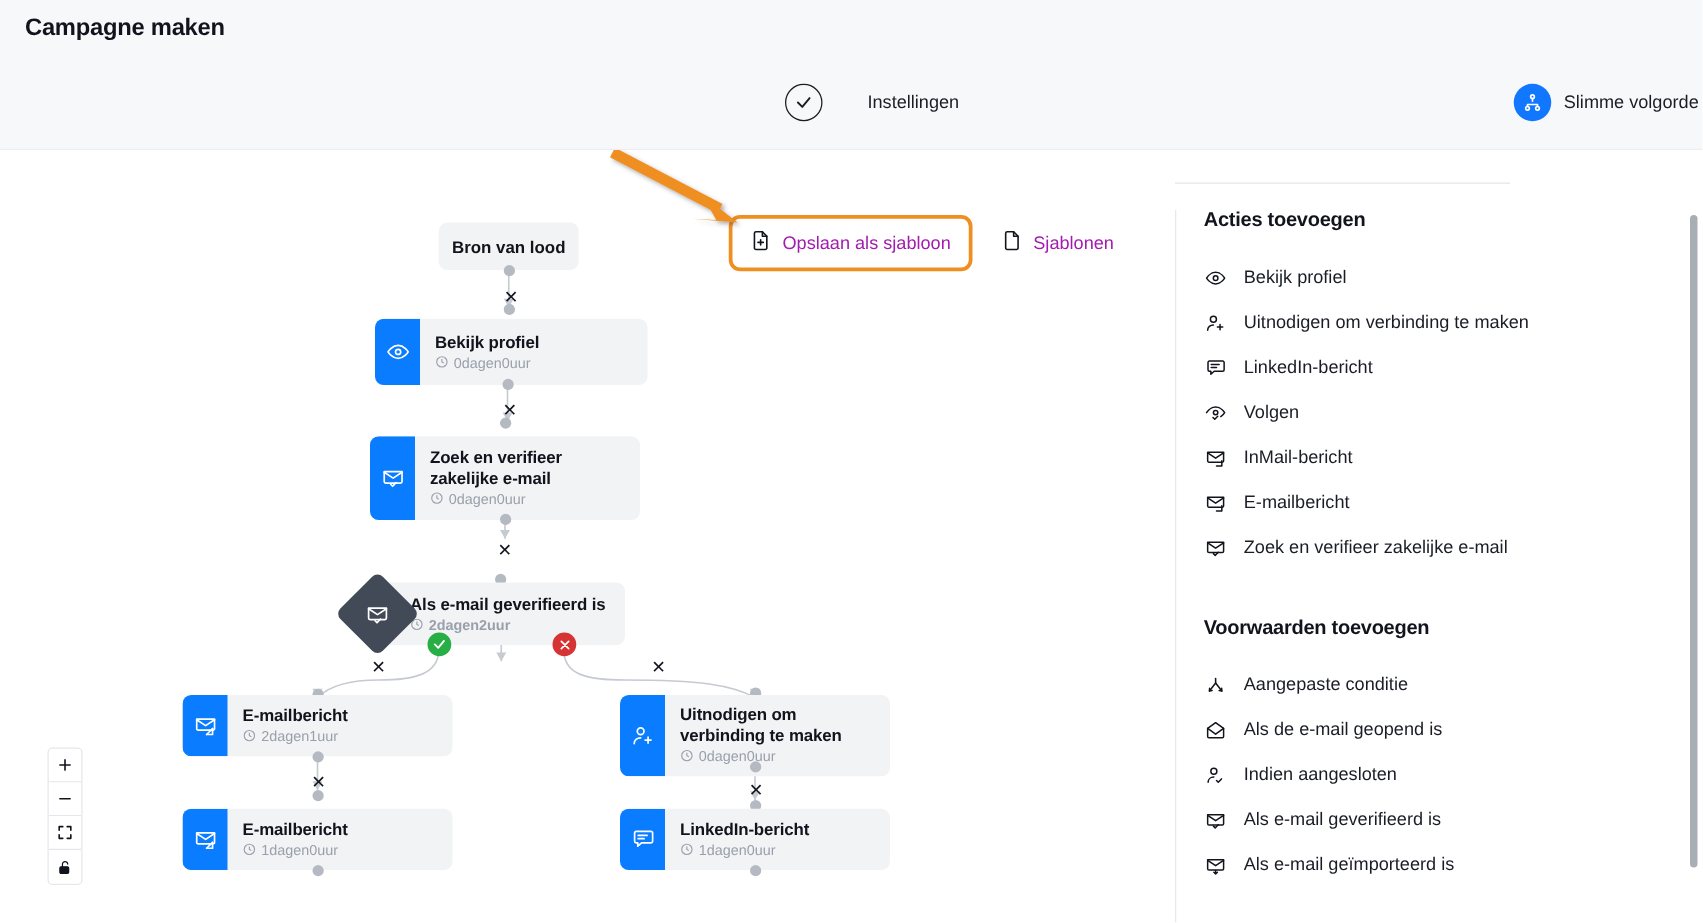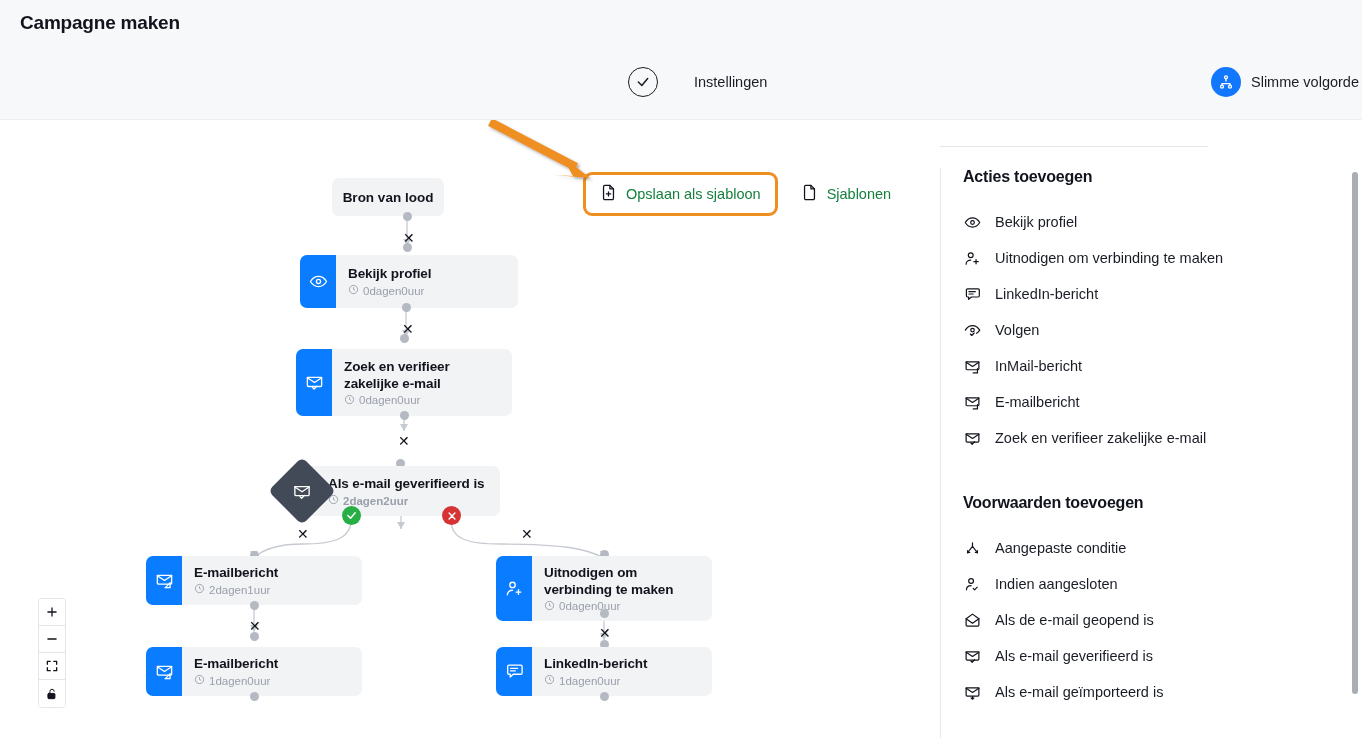--- a/index.html
+++ b/index.html
@@ -43,21 +43,21 @@
     position: absolute; left: 0; top: 120px; width: 940px; height: 618px;
     background: #ffffff; overflow: hidden;
   }
   .tpl-toolbar {
     position: absolute; left: 583px; top: 52px;
     display: flex; align-items: center; gap: 6px;
   }
   .tpl-btn {
     display: flex; align-items: center; gap: 9px;
     padding: 9px 14px; border-radius: 9px;
-    font-size: 14.5px; color: #15803d; cursor: pointer;
+    font-size: 14.5px; color: #a21caf; cursor: pointer;
     background: transparent; border: 3px solid transparent;
     white-space: nowrap;
   }
   .tpl-btn.highlighted { border-color: #ef8f20; }
   .tpl-btn svg { flex: 0 0 auto; }
 
   .arrow-anno { position: absolute; left: 480px; top: 0px; pointer-events: none; }
 
   
   .node {
@@ -226,21 +226,21 @@
         <path d="M604 438 l-4 -7 l8 0 z"></path>
         <path d="M407 126 l-4 -7 l8 0 z"></path>
         <path d="M406 217 l-4 -7 l8 0 z"></path>
         <path d="M404 311 l-4 -7 l8 0 z"></path>
         <path d="M401 409 l-4 -7 l8 0 z"></path>
         <path d="M254 512 l-4 -7 l8 0 z"></path>
         <path d="M604 520 l-4 -7 l8 0 z"></path>
       </g>
     </svg>
 
-    <div class="node-plain" style="left:332px; top:58px; width:112px; height:38px;">
+    <div class="node-plain" style="left:351px; top:58px; width:112px; height:38px;">
       <span>Bron van lood</span>
     </div>
     <div class="port" style="left:403px; top:92px;"></div>
     <div class="edge-x" style="left:403px; top:111px;">✕</div>
     <div class="port" style="left:403px; top:123px;"></div>
 
     <div class="node" style="left:300px; top:135px; width:218px; height:53px;">
       <div class="node-icon">
         <svg width="19" height="19" viewBox="0 0 24 24" fill="none" stroke="#fff" stroke-width="1.7" stroke-linecap="round" stroke-linejoin="round">
             <path d="M1.8 12S5.8 5.5 12 5.5 22.2 12 22.2 12 18.2 18.5 12 18.5 1.8 12 1.8 12z"></path>
@@ -525,41 +525,41 @@
               <path d="M12 9L5 18M12 9l7 9"></path>
               <path d="M5 18l.2-3M5 18l3-.4M19 18l-.2-3M19 18l-3-.4"></path>
             </svg>
           </span>
         <span>Aangepaste conditie</span>
       </div>
 
       <div class="side-item">
         <span class="ic">
             <svg width="17" height="17" viewBox="0 0 24 24" fill="none" stroke="#12141d" stroke-width="1.7" stroke-linecap="round" stroke-linejoin="round">
+              <path d="M3 9.5L12 3l9 6.5v9A1.5 1.5 0 0 1 19.5 20h-15A1.5 1.5 0 0 1 3 18.5z"></path>
+              <path d="M3 9.5l9 6.5 9-6.5"></path>
+            </svg>
+          </span>
+        <span>Als de e-mail geopend is</span>
+      </div>
+
+      <div class="side-item">
+        <span class="ic">
+            <svg width="17" height="17" viewBox="0 0 24 24" fill="none" stroke="#12141d" stroke-width="1.7" stroke-linecap="round" stroke-linejoin="round">
               <circle cx="10" cy="7" r="3.4"></circle>
               <path d="M3.5 19.5c0-3.6 2.9-5.9 6.5-5.9"></path>
               <path d="M13 17.5l2 2 3.6-3.8"></path>
             </svg>
           </span>
         <span>Indien aangesloten</span>
       </div>
 
       <div class="side-item">
         <span class="ic">
             <svg width="17" height="17" viewBox="0 0 24 24" fill="none" stroke="#12141d" stroke-width="1.7" stroke-linecap="round" stroke-linejoin="round">
-              <path d="M3 9.5L12 3l9 6.5v9A1.5 1.5 0 0 1 19.5 20h-15A1.5 1.5 0 0 1 3 18.5z"></path>
-              <path d="M3 9.5l9 6.5 9-6.5"></path>
-            </svg>
-          </span>
-        <span>Als de e-mail geopend is</span>
-      </div>
-
-      <div class="side-item">
-        <span class="ic">
-            <svg width="17" height="17" viewBox="0 0 24 24" fill="none" stroke="#12141d" stroke-width="1.7" stroke-linecap="round" stroke-linejoin="round">
               <path d="M3 5.5h18v10a1.5 1.5 0 0 1-1.5 1.5h-15A1.5 1.5 0 0 1 3 15.5z"></path>
               <path d="M3 6l9 6 9-6"></path>
               <path d="M9.5 18.2l2 2 3.5-3.6"></path>
             </svg>
           </span>
         <span>Als e-mail geverifieerd is</span>
       </div>
 
       <div class="side-item">
         <span class="ic">

